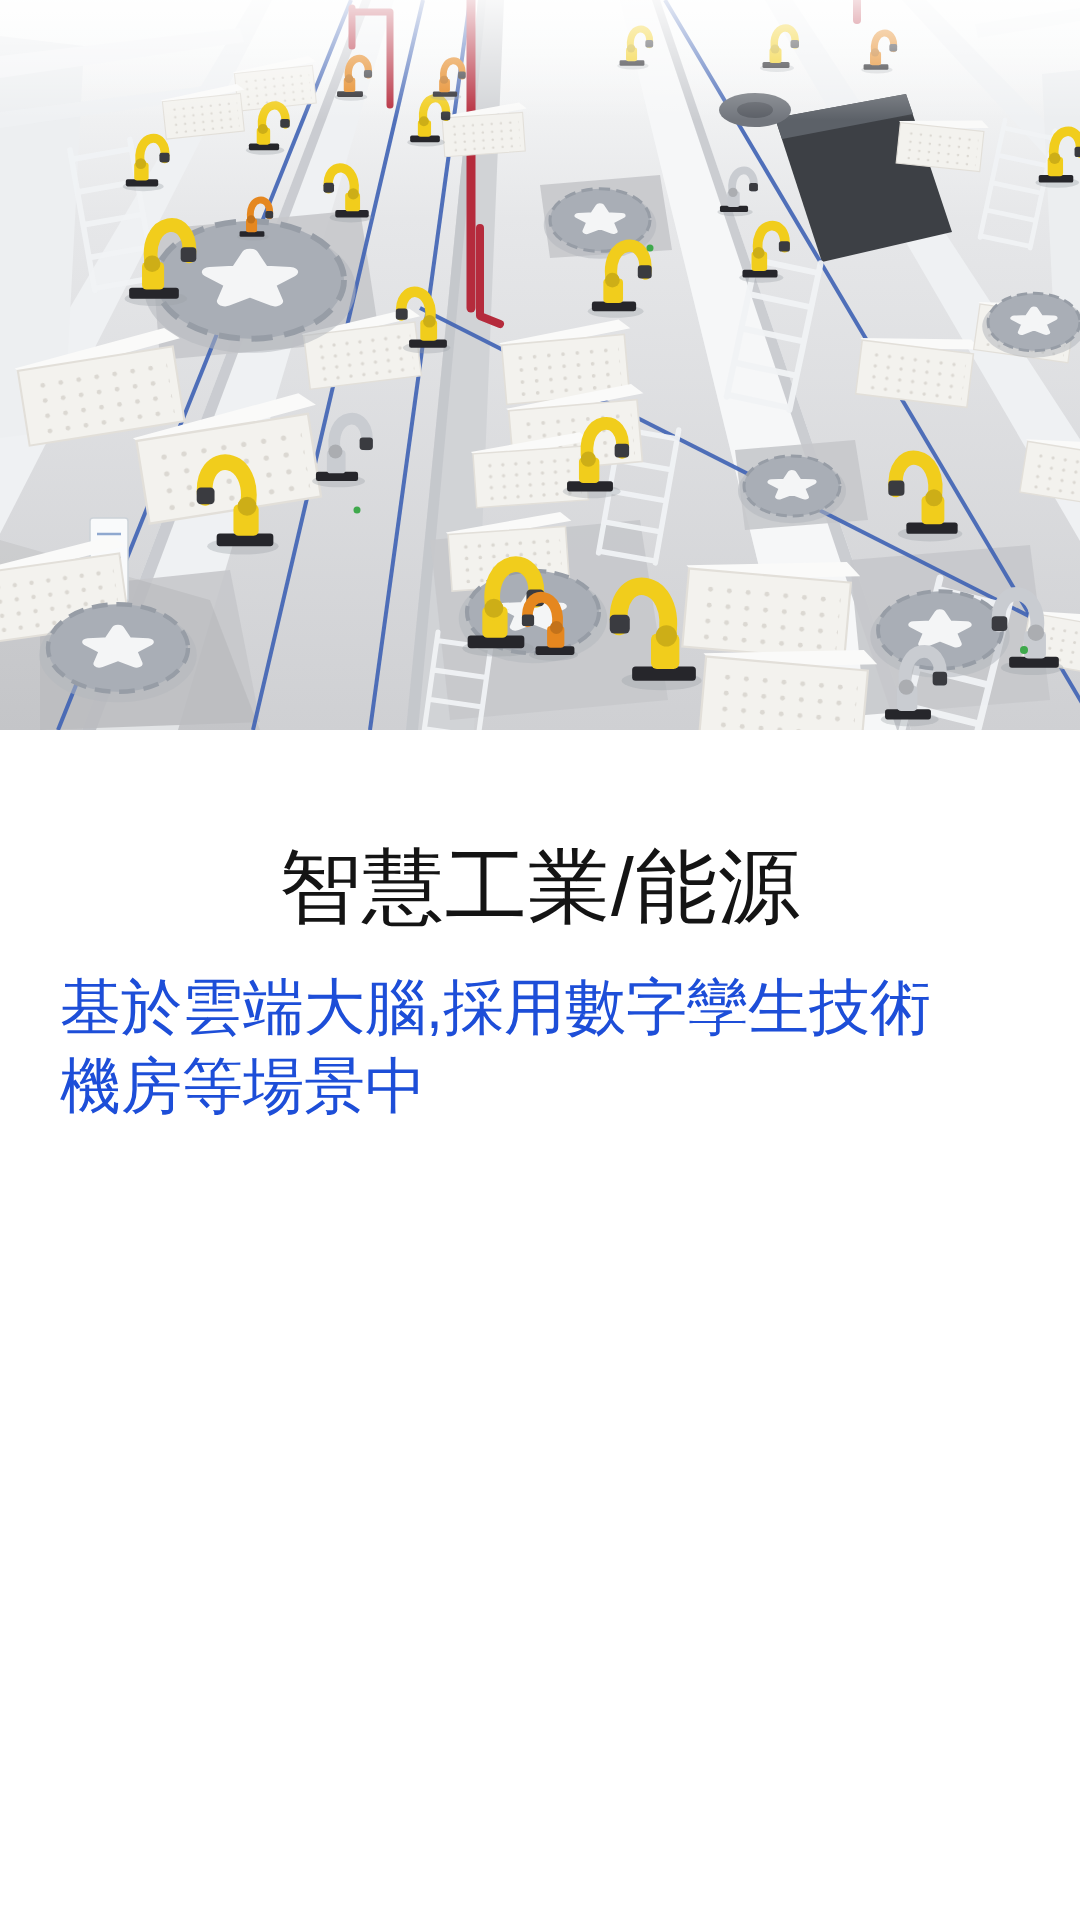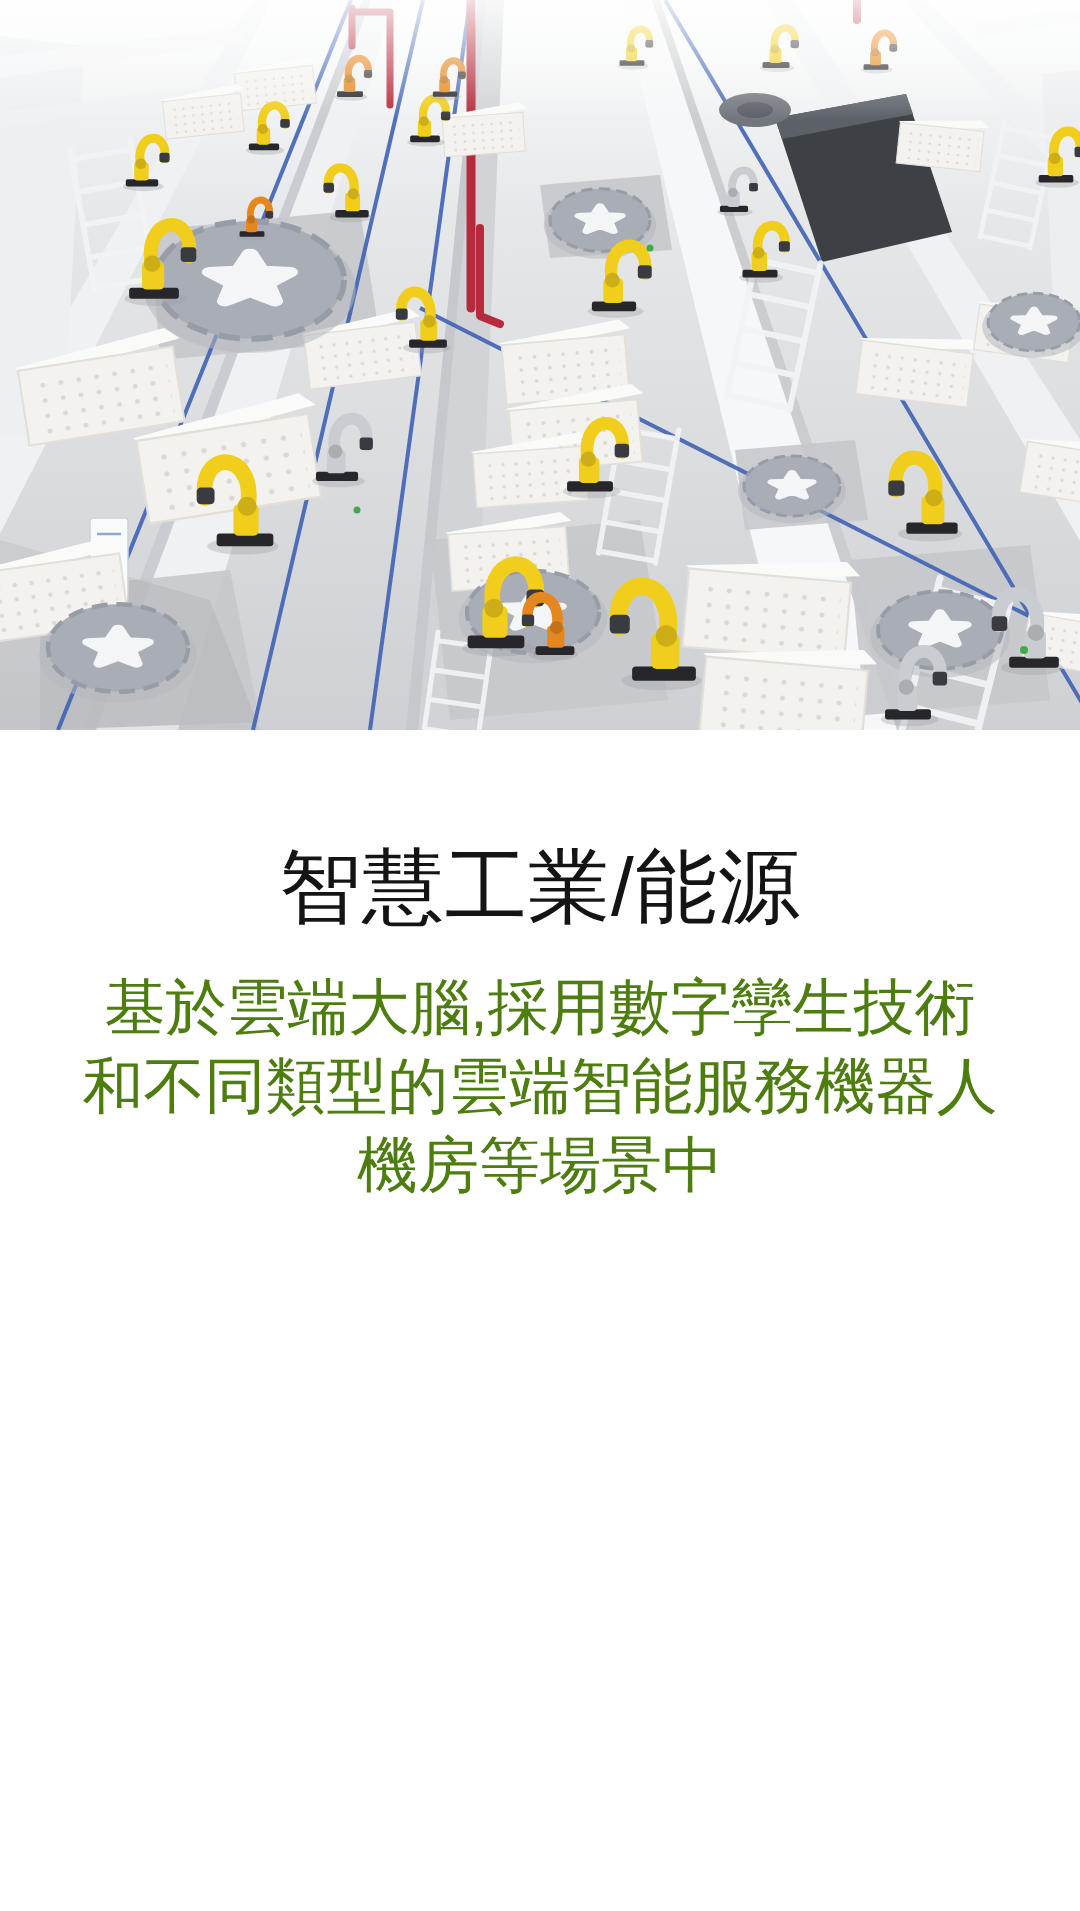--- a/index.html
+++ b/index.html
@@ -2,22 +2,22 @@
 <html lang="zh-Hant" style="--robot-yellow: #f1cd1c; --robot-orange: #e5871f; --robot-silver: #c9ccd1; --pipe-red: #b52b3c; --line-blue: #3e62b4; --turntable: #a9aeb6; --crate: #f3f2ee; --cabinet: #3d4045; --beam: #eff1f3;"><head>
 <meta charset="utf-8">
 <style>
   html,body{margin:0;padding:0;background:#fff;}
   .page{position:relative;width:1080px;height:1911px;background:#fff;overflow:hidden;
         font-family:"Liberation Sans","DejaVu Sans",sans-serif;}
   .hero{position:absolute;top:0;left:0;width:1080px;height:730px;margin:0;display:block;}
   .hero svg{display:block;}
   .title{position:absolute;top:842px;left:0;width:1080px;margin:0;text-align:center;
          font-size:82px;line-height:1.1;font-weight:500;color:#141414;letter-spacing:1px;}
-  .subtitle{position:absolute;top:968px;left:48px;width:984px;margin:0;text-align:center;
-            font-size:61px;line-height:79px;font-weight:400;color:#4d7c0f;}
+  .subtitle{position:absolute;top:968px;left:60px;width:984px;margin:0;text-align:left;
+            font-size:61px;line-height:79px;font-weight:400;color:#1d4ed8;}
   .bodytext{position:absolute;top:1272px;left:48px;width:984px;margin:0;text-align:center;
             font-size:42px;line-height:63px;font-weight:400;color:#57575a;}
   
   .bd{fill:var(--beam,#eff1f3);}
   .bd-edge{fill:#c3c6ca;opacity:.85;}
   .bd-gray{fill:#d1d3d6;}
   .patch{fill:#c6c8cb;opacity:.9;}
   .bl{stroke:var(--line-blue,#3e62b4);stroke-width:4;fill:none;opacity:.9;}
   .rp{stroke:var(--pipe-red,#b52b3c);fill:none;stroke-linecap:round;stroke-linejoin:round;}
   .rk{stroke:#f0f2f4;stroke-width:6;fill:none;stroke-linecap:round;opacity:.95;}
@@ -192,21 +192,20 @@
       <circle class="grn" cx="650" cy="248" r="3.5"></circle>
 
       <rect x="0" y="0" width="1080" height="120" fill="url(#haze)"></rect>
     </svg>
   </figure>
 
   <h1 class="title">智慧工業/能源</h1>
 
   <h2 class="subtitle">
     <div>基於雲端大腦,採用數字孿生技術</div>
-    <div>和不同類型的雲端智能服務機器人</div>
     <div>機房等場景中</div>
   </h2>
 
   <p class="bodytext">
     </p>
     <div>面向工業/能源領域,依託達闥HARIX工業製造大腦,</div>
     <div>引入數字孿生技術,智能雲端機器人服務於諸多生產</div>
     <div>流程,實現工廠製造、物流、安保、後勤管理的智慧化升</div>
     <div>級,提升效率,實現“機器人生產機器人”的無人工廠方</div>
     <div>案。如:在電廠、機房等場景中,巡檢機器人能夠實時監</div>

